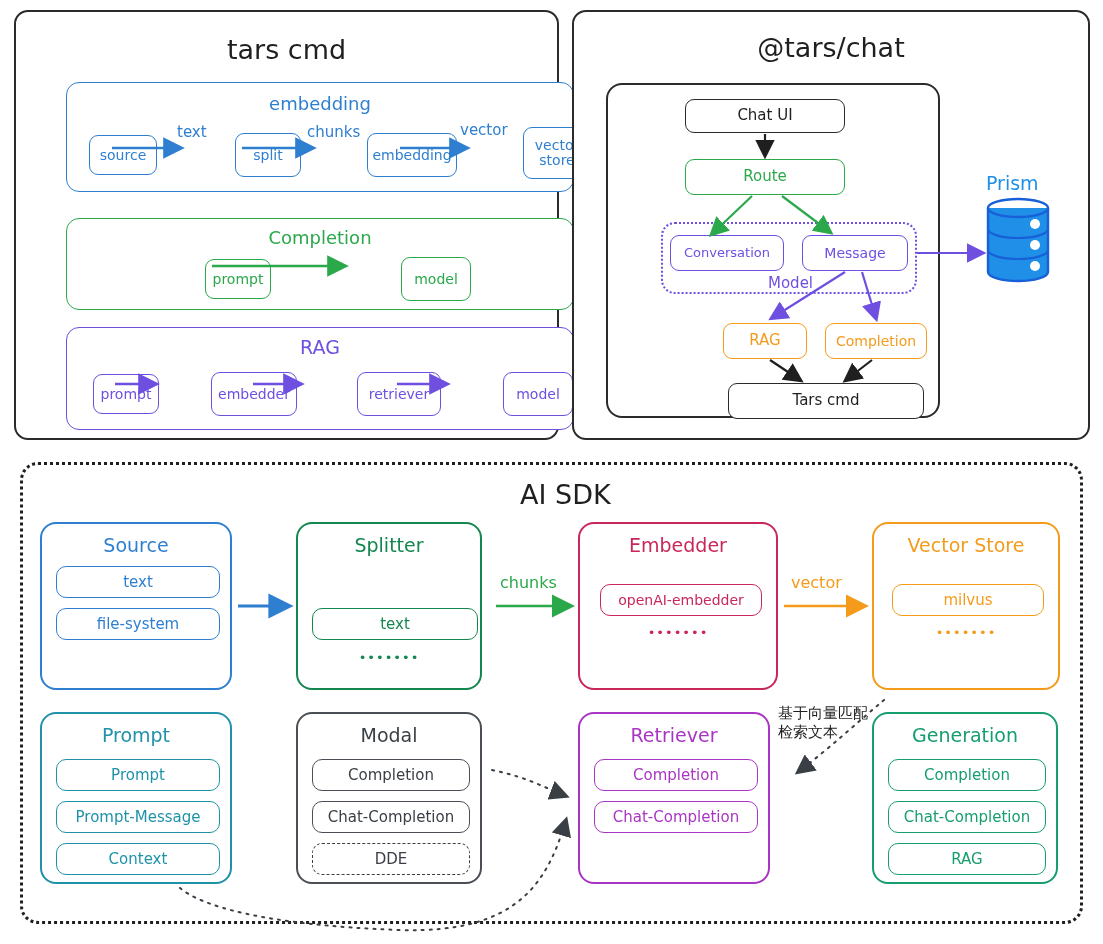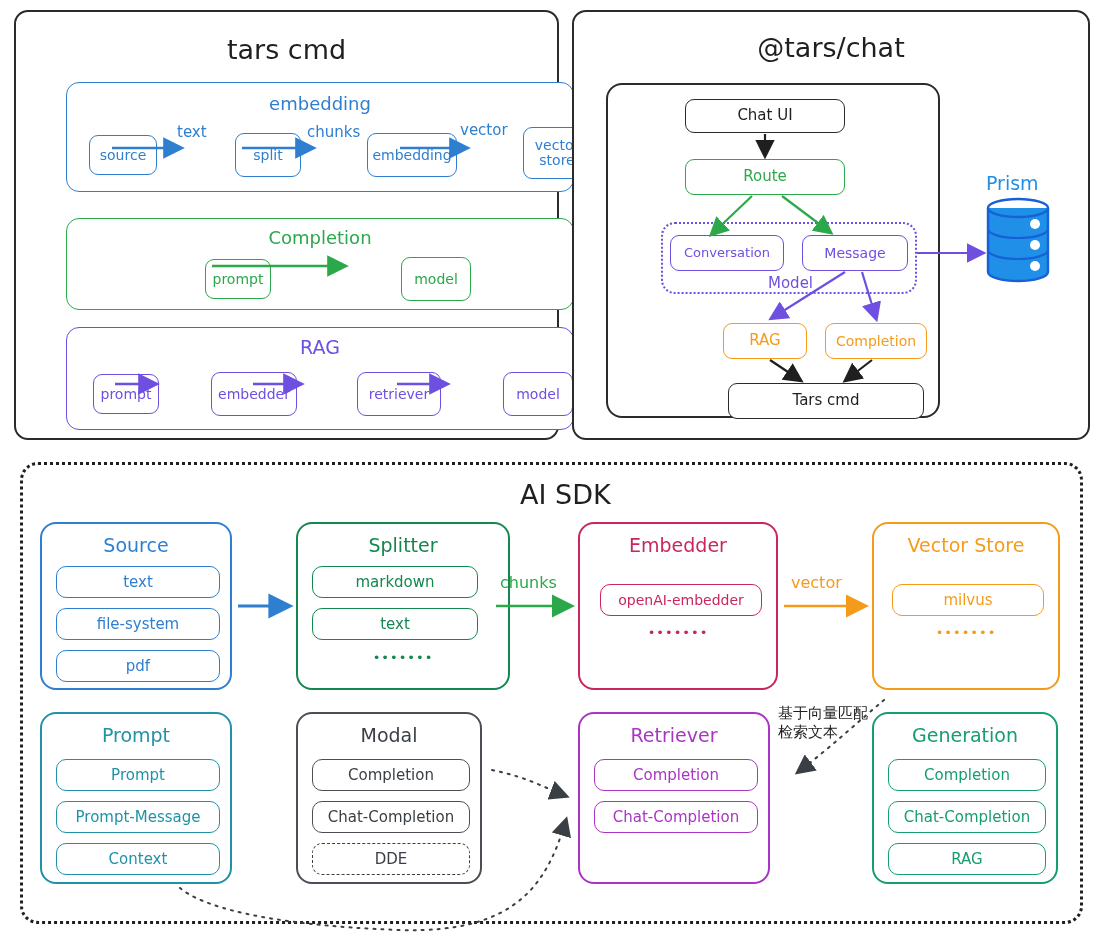--- a/index.html
+++ b/index.html
@@ -208,30 +208,24 @@
   <div class="lbl" style="left:520px; top:479px; font-size:27px; color:#1f1f1f;">AI SDK</div>
 
   <div style="position:absolute; left:40px; top:522px; width:192px; height:168px; border:2px solid #2f7fd0; border-radius:16px; box-sizing:border-box; background:#fff;">
     <div class="gtitle" style="position:absolute; left:0; right:0; top:10px; text-align:center; font-size:19px; color:#2f7fd0;">Source</div>
     <div class="stack-item" style="left:14px; top:42px; width:164px; height:32px; border-color:#2f7fd0; color:#2f7fd0; font-size:15px;">
       <span>text</span>
     </div>
     <div class="stack-item" style="left:14px; top:84px; width:164px; height:32px; border-color:#2f7fd0; color:#2f7fd0; font-size:15px;">
       <span>file-system</span>
     </div>
-    <div class="stack-item" style="left:14px; top:126px; width:164px; height:32px; border-color:#2f7fd0; color:#2f7fd0; font-size:15px;">
-      <span>pdf</span>
-    </div>
-  </div>
-
-  <div style="position:absolute; left:296px; top:522px; width:214px; height:168px; border:2px solid #14874f; border-radius:16px; box-sizing:border-box; background:#fff;">
+  </div>
+
+  <div style="position:absolute; left:296px; top:522px; width:186px; height:168px; border:2px solid #14874f; border-radius:16px; box-sizing:border-box; background:#fff;">
     <div class="gtitle" style="position:absolute; left:0; right:0; top:10px; text-align:center; font-size:19px; color:#14874f;">Splitter</div>
-    <div class="stack-item" style="left:14px; top:42px; width:166px; height:32px; border-color:#14874f; color:#14874f; font-size:15px;">
-      <span>markdown</span>
-    </div>
     <div class="stack-item" style="left:14px; top:84px; width:166px; height:32px; border-color:#14874f; color:#14874f; font-size:15px;">
       <span>text</span>
     </div>
     <div class="dots" style="left:0; right:0; top:126px; font-size:13px; color:#14874f;">•••••••</div>
   </div>
 
   <div style="position:absolute; left:578px; top:522px; width:200px; height:168px; border:2px solid #c9275a; border-radius:16px; box-sizing:border-box; background:#fff;">
     <div class="gtitle" style="position:absolute; left:0; right:0; top:10px; text-align:center; font-size:19px; color:#c9275a;">Embedder</div>
     <div class="stack-item" style="left:20px; top:60px; width:162px; height:32px; border-color:#c9275a; color:#c9275a; font-size:14px;">
       <span>openAI-embedder</span>

